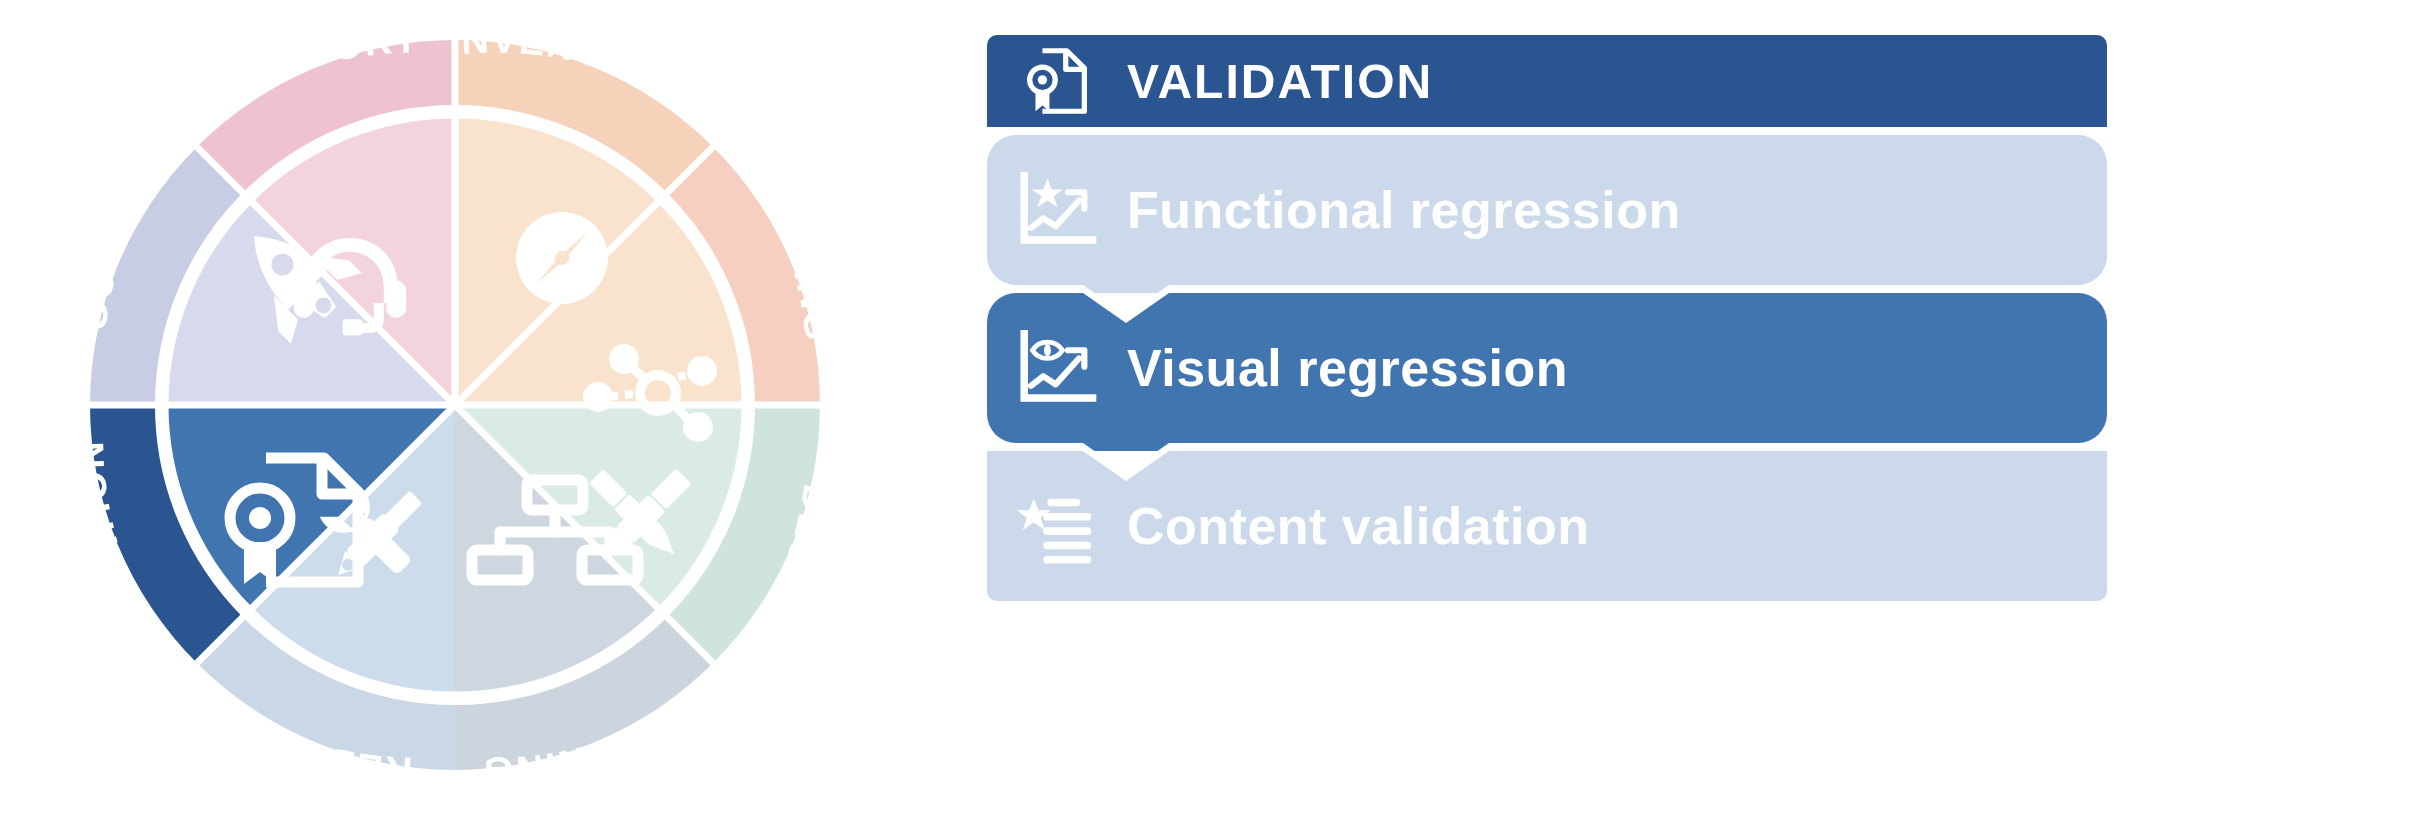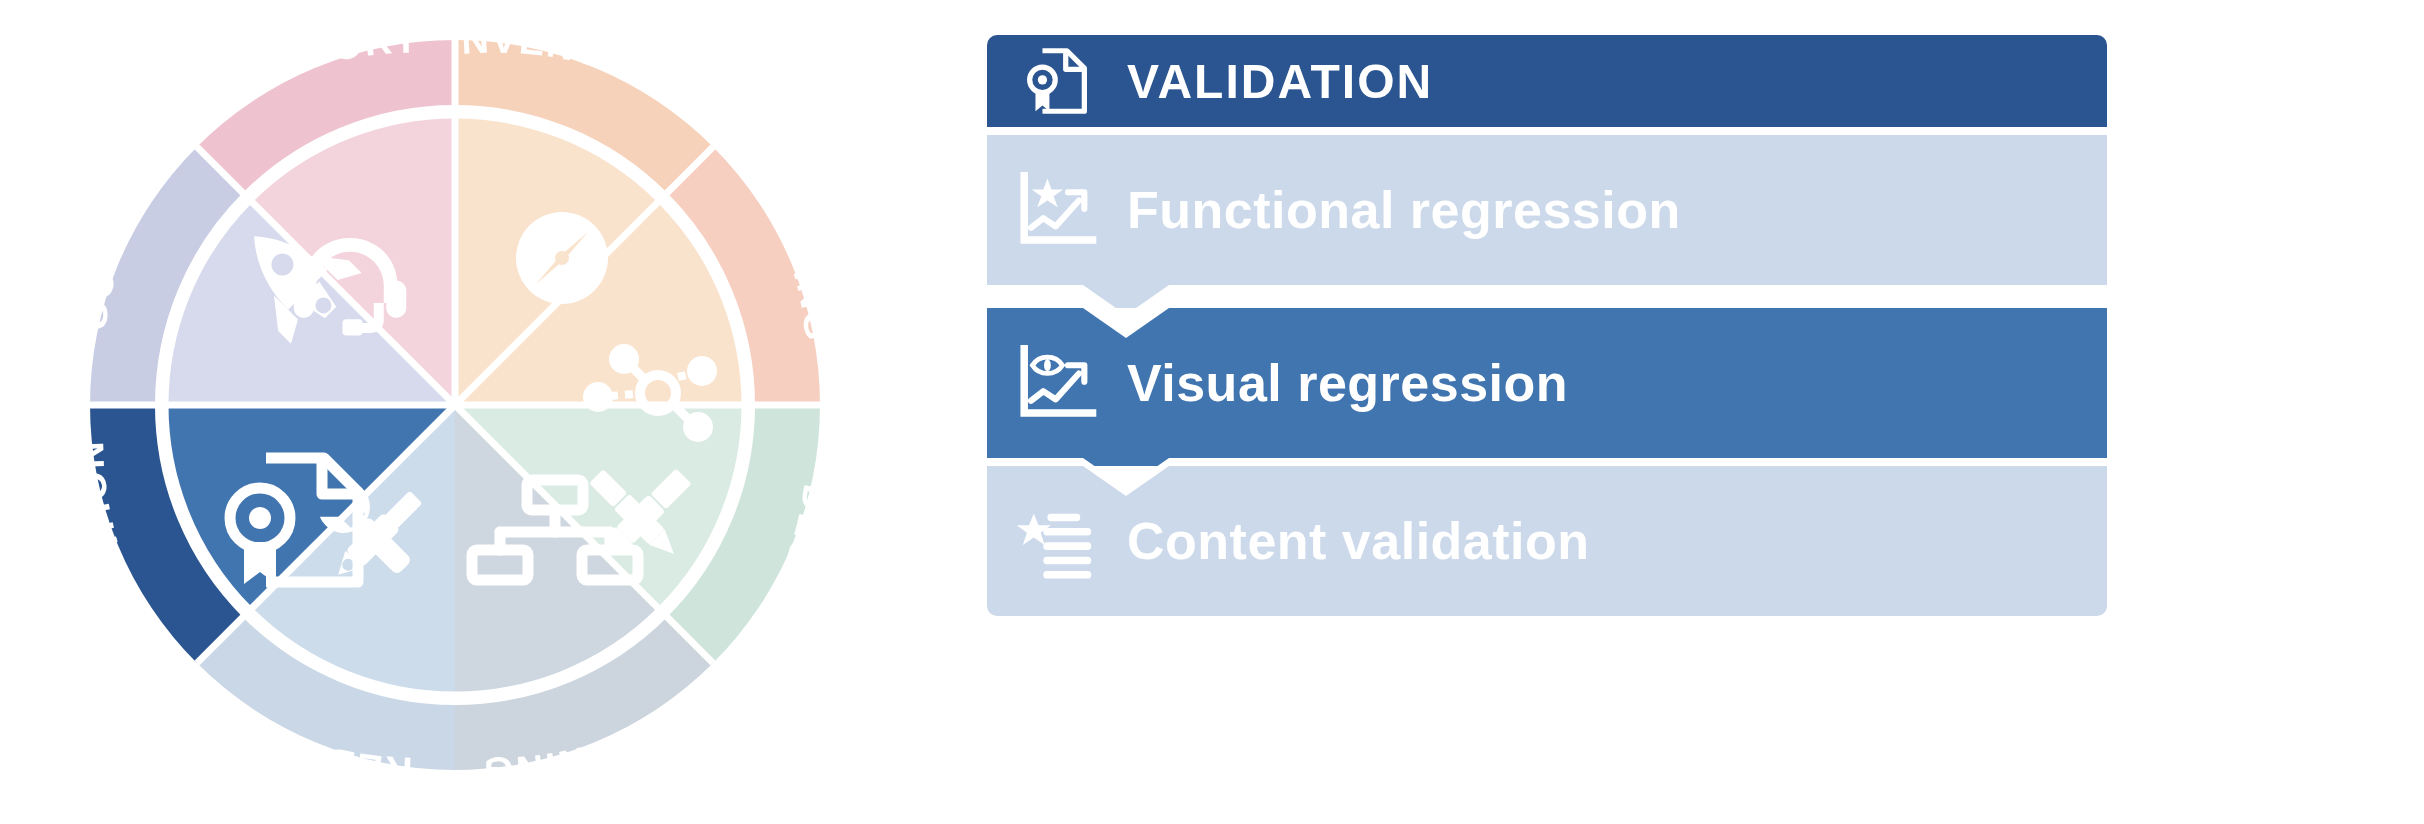--- a/index.html
+++ b/index.html
@@ -16,29 +16,29 @@
   .seg-label{
     font-family:"Liberation Sans",sans-serif;
     font-weight:bold;font-size:38px;fill:#ffffff;
     letter-spacing:2.5px;
   }
 
   
   .panel{position:absolute;left:987px;top:35px;width:1120px;height:660px;}
   .card{
     position:relative;width:100%;box-sizing:border-box;
-    display:flex;align-items:center;
+    display:flex;align-items:center;border-radius:29px;
   }
   .card-validation{
     height:92px;background:#2a5590;
     border-radius:10px 10px 0 0;
   }
   .card-row{height:150px;}
   .card-light{background:#ccd9ea;}
-  .card-active{background:#4175b0;margin-top:15px;}
+  .card-active{background:#4175b0;}
   .card-last{border-radius:0 0 10px 10px;text-align:right;}
   .gap{height:8px;background:#ffffff;width:100%;}
 
   .card-icon{
     width:140px;min-width:140px;height:100%;
     display:flex;align-items:center;justify-content:center;
   }
   .card-icon svg{display:block;}
   .card-title{
     font-weight:bold;color:#ffffff;

